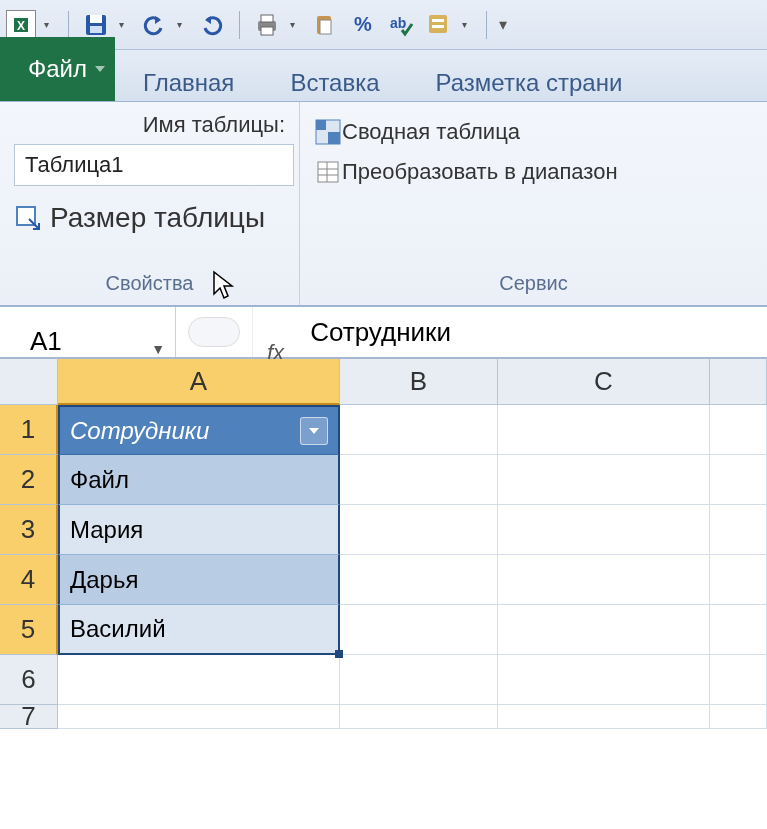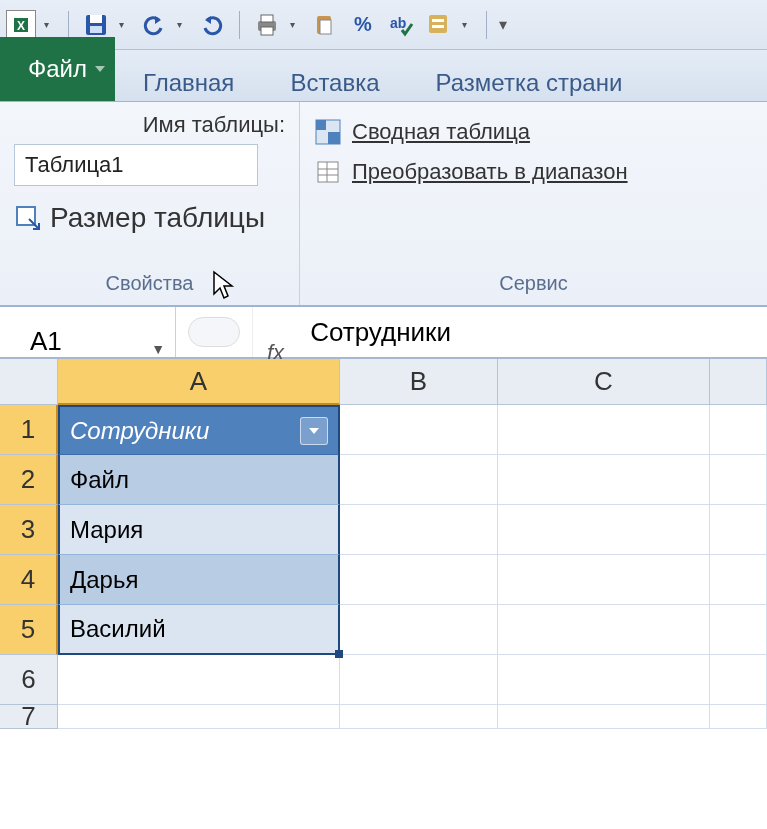--- a/index.html
+++ b/index.html
@@ -73,38 +73,37 @@
     }
     .group-body { flex: 1; }
     .group-label {
       text-align: center;
       font-size: 20px;
       color: #5a6f8f;
       padding: 4px 0 6px 0;
     }
     .prop-label { font-size: 22px; color: #333; margin-bottom: 6px; text-align: right; }
     .name-input {
-      width: 244px; height: 42px;
+      width: 280px; height: 42px;
       border: 1px solid #b8c6da;
       background: #fff;
       font-size: 22px;
       padding: 0 10px;
       color: #222;
     }
     .resize-row {
       display: flex; align-items: center; gap: 8px;
       margin-top: 16px; font-size: 28px; color: #333;
       cursor: pointer;
     }
     .tool-item {
-      display: flex; align-items: center; gap: 10px;
+      display: flex; align-items: center; 
       font-size: 22px; color: #333;
       padding: 6px 0;
       cursor: pointer;
-      text-decoration: underline;
     }
     .ico { width: 28px; height: 28px; display: flex; align-items: center; justify-content: center; }
     
     .formula-bar {
       height: 52px;
       border-bottom: 2px solid #a6b8d0;
       display: flex; align-items: stretch;
       background: #fff;
     }
     .namebox {

